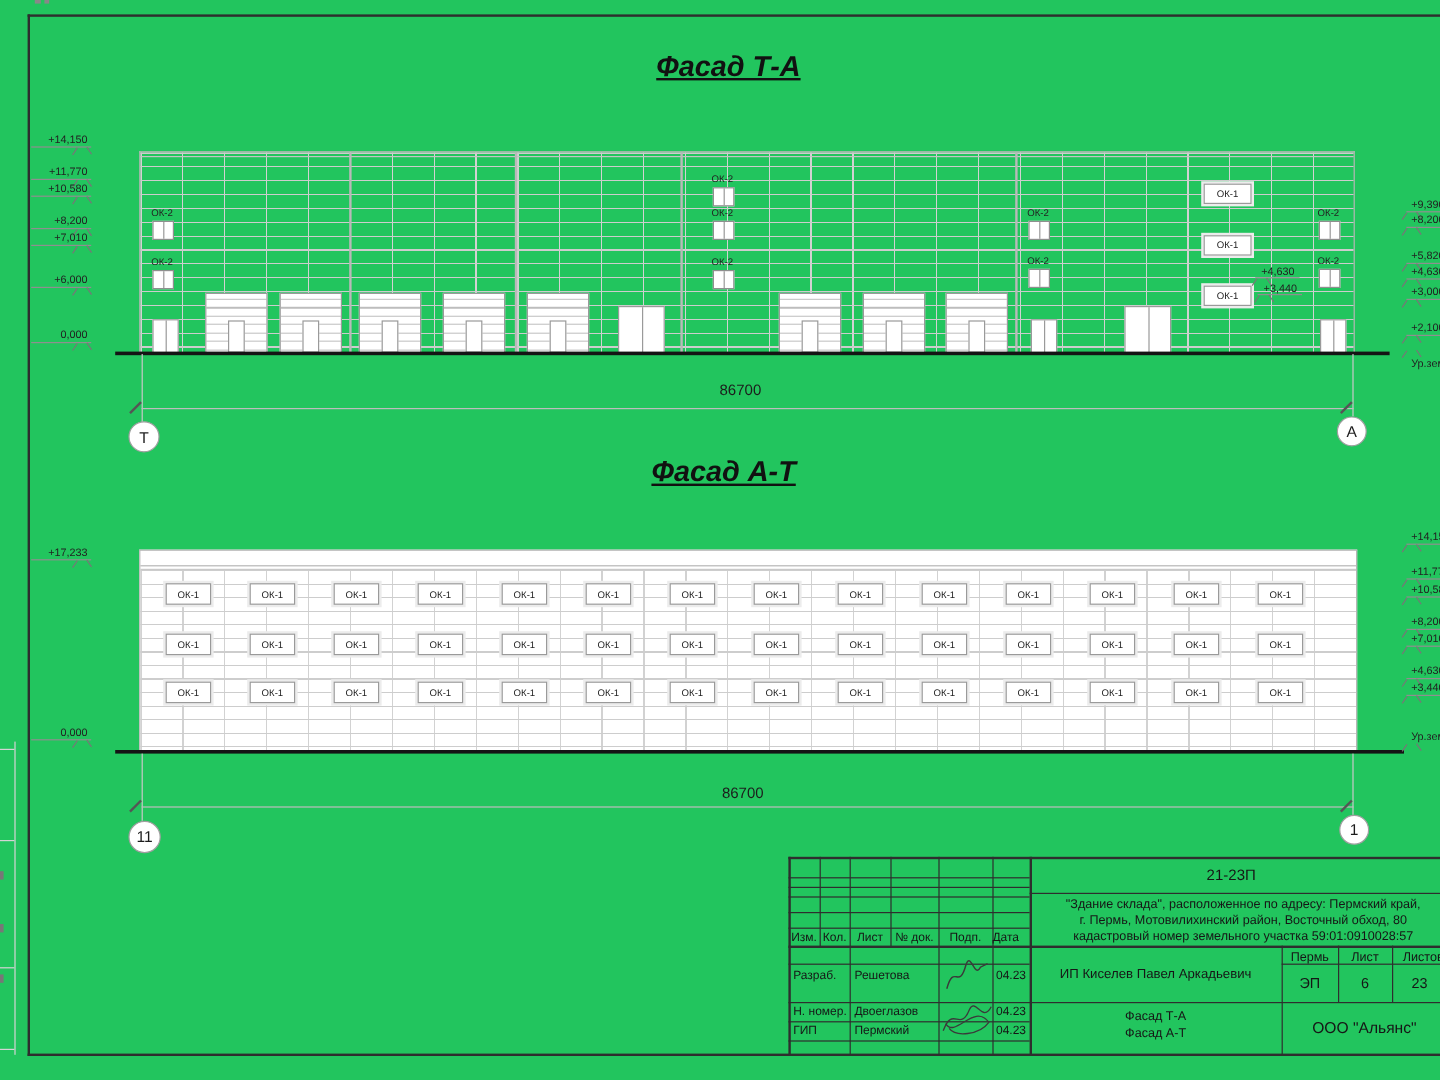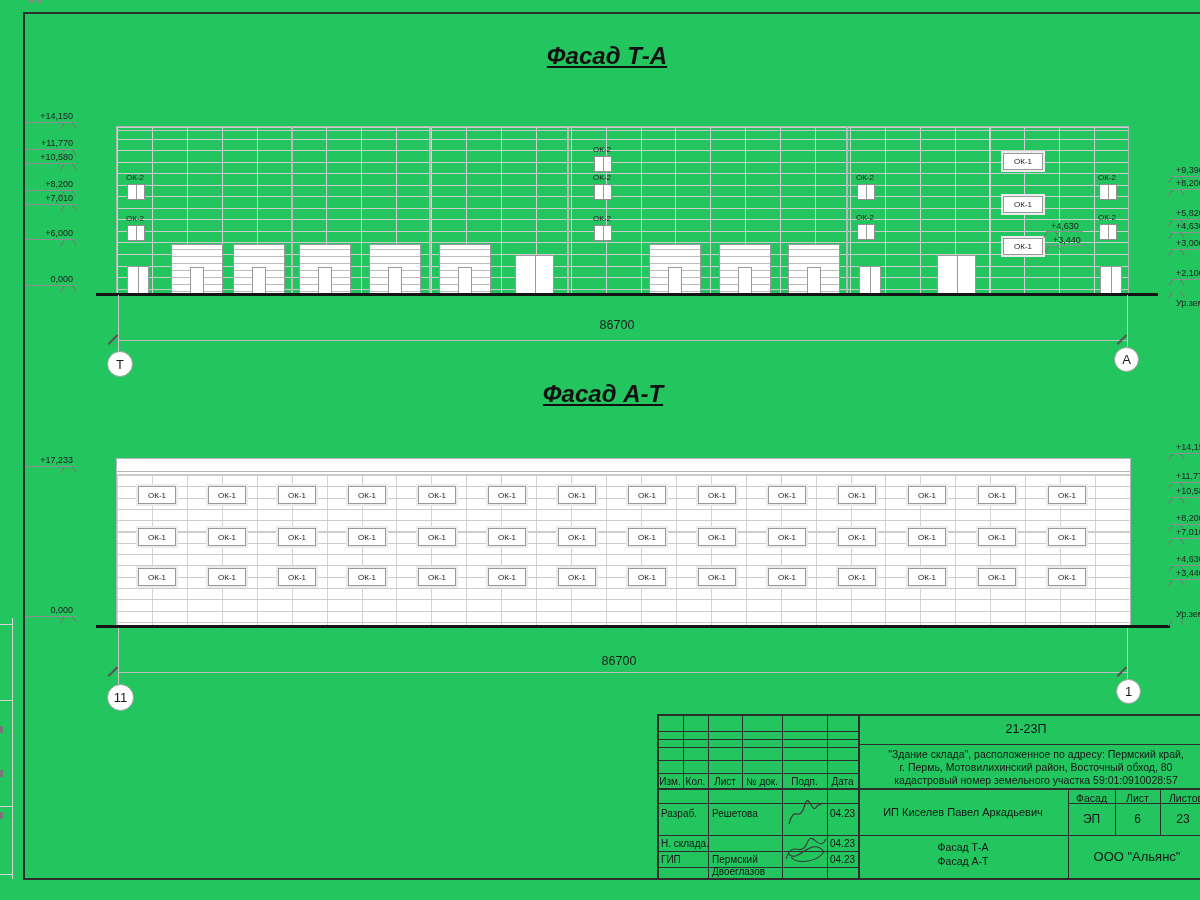--- a/index.html
+++ b/index.html
@@ -322,43 +322,43 @@
     <div class="tbt" style="left:858px;top:722px;width:336px;text-align:center;font-size:12.5px;">21-23П</div>
     <div class="tbt ctr" style="left:860px;top:748px;width:352px;font-size:10.5px;">"Здание склада", расположенное по адресу: Пермский край,</div>
     <div class="tbt ctr" style="left:860px;top:761px;width:352px;font-size:10.5px;">г. Пермь, Мотовилихинский район, Восточный обход, 80</div>
     <div class="tbt ctr" style="left:860px;top:774px;width:352px;font-size:10.5px;">кадастровый номер земельного участка 59:01:0910028:57</div>
 
     <div class="tbt" style="left:657px;top:776px;width:26px;text-align:center;font-size:10px;">Изм.</div>
     <div class="tbt" style="left:683px;top:776px;width:25px;text-align:center;font-size:10px;">Кол.</div>
     <div class="tbt" style="left:708px;top:776px;width:34px;text-align:center;font-size:10px;">Лист</div>
     <div class="tbt" style="left:742px;top:776px;width:40px;text-align:center;font-size:10px;">№ док.</div>
     <div class="tbt" style="left:782px;top:776px;width:45px;text-align:center;font-size:10px;">Подп.</div>
-    <div class="tbt" style="left:827px;top:776px;width:31px;text-align:center;font-size:10px;">Дата</div>
+    <div class="tbt" style="left:827px;top:776px;width:18px;text-align:center;font-size:10px;">Дата</div>
 
     <div class="tbt" style="left:661px;top:808px;font-size:10px;">Разраб.</div>
     <div class="tbt" style="left:712px;top:808px;font-size:10px;">Решетова</div>
     <div class="tbt" style="left:827px;top:808px;width:31px;text-align:center;font-size:10px;">04.23</div>
-    <div class="tbt" style="left:661px;top:838px;font-size:10px;">Н. склада.</div>
-    <div class="tbt" style="left:712px;top:866px;font-size:10px;">Двоеглазов</div>
+    <div class="tbt" style="left:661px;top:838px;font-size:10px;">Н. номер.</div>
+    <div class="tbt" style="left:712px;top:838px;font-size:10px;">Двоеглазов</div>
     <div class="tbt" style="left:827px;top:838px;width:31px;text-align:center;font-size:10px;">04.23</div>
     <div class="tbt" style="left:661px;top:854px;font-size:10px;">ГИП</div>
     <div class="tbt" style="left:712px;top:854px;font-size:10px;">Пермский</div>
     <div class="tbt" style="left:827px;top:854px;width:31px;text-align:center;font-size:10px;">04.23</div>
 
     <svg class="abs" style="left:786px;top:794px;" width="40" height="38" viewBox="0 0 40 38">
       <path d="M3,30 C9,8 13,32 19,10 C23,-2 26,22 31,12 L37,9" fill="none" stroke="#3a3a3a" stroke-width="1.2"></path>
     </svg>
     <svg class="abs" style="left:783px;top:833px;" width="46" height="34" viewBox="0 0 46 34">
       <path d="M3,26 C11,4 17,28 25,8 C30,-2 36,20 43,6" fill="none" stroke="#3a3a3a" stroke-width="1.1"></path>
       <path d="M5,20 C13,33 29,2 41,19 C33,30 13,31 8,24" fill="none" stroke="#3a3a3a" stroke-width="1.1"></path>
     </svg>
 
     <div class="tbt" style="left:860px;top:806px;width:206px;text-align:center;font-size:11px;">ИП Киселев Павел Аркадьевич</div>
 
-    <div class="tbt" style="left:1068px;top:792px;width:47px;text-align:center;font-size:10.5px;">Фасад</div>
+    <div class="tbt" style="left:1068px;top:792px;width:47px;text-align:center;font-size:10.5px;">Пермь</div>
     <div class="tbt" style="left:1115px;top:792px;width:45px;text-align:center;font-size:10.5px;">Лист</div>
     <div class="tbt" style="left:1160px;top:792px;width:52px;text-align:center;font-size:10.5px;">Листов</div>
     <div class="tbt" style="left:1068px;top:812px;width:47px;text-align:center;font-size:12px;">ЭП</div>
     <div class="tbt" style="left:1115px;top:812px;width:45px;text-align:center;font-size:12px;">6</div>
     <div class="tbt" style="left:1160px;top:812px;width:46px;text-align:center;font-size:12px;">23</div>
 
     <div class="tbt" style="left:860px;top:841px;width:206px;text-align:center;font-size:10.5px;">Фасад Т-А</div>
     <div class="tbt" style="left:860px;top:855px;width:206px;text-align:center;font-size:10.5px;">Фасад А-Т</div>
     <div class="tbt" style="left:1068px;top:849px;width:138px;text-align:center;font-size:13px;">ООО "Альянс"</div>
   </div>

